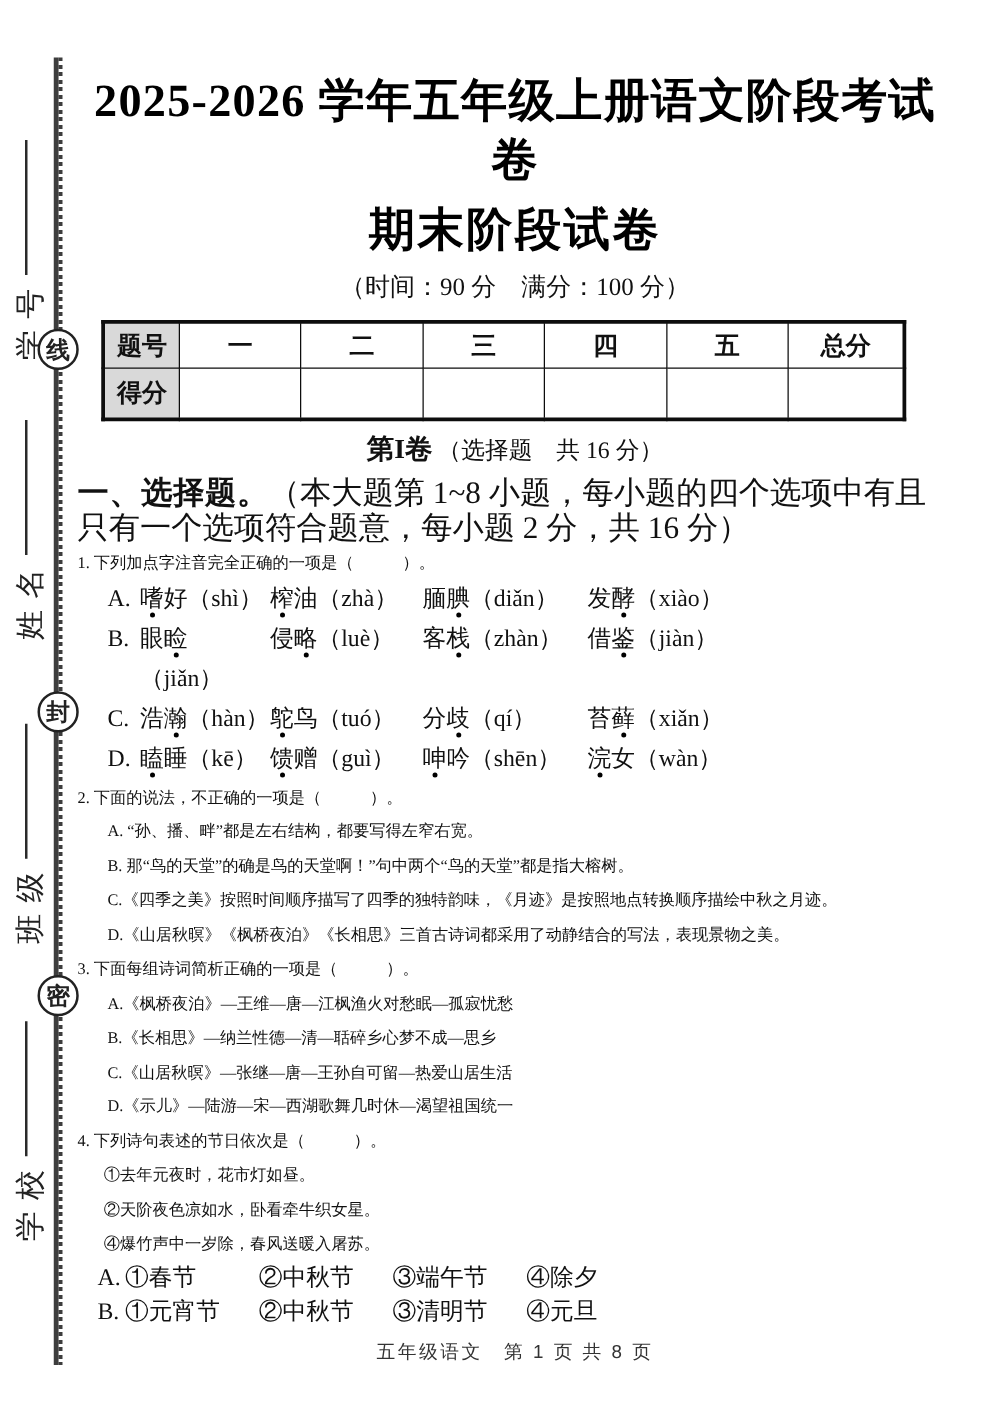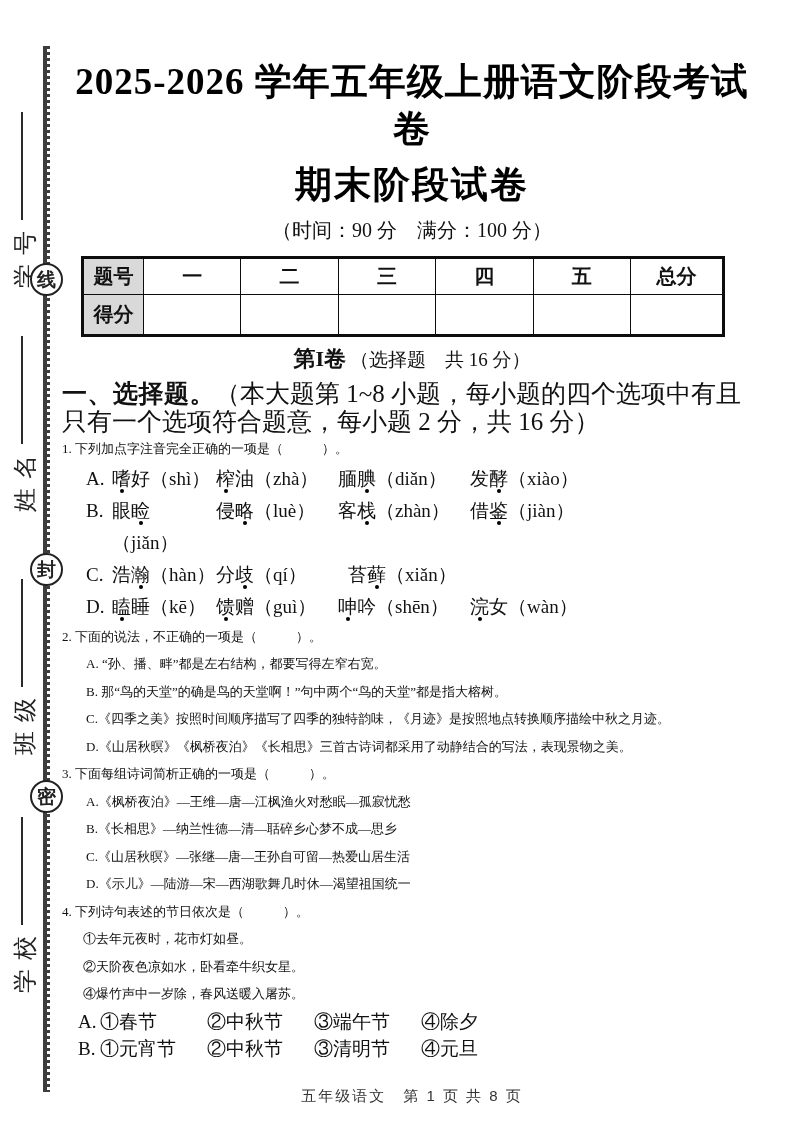--- a/index.html
+++ b/index.html
@@ -87,21 +87,20 @@
     content:""; position:absolute; left:50%; bottom:-4px;
     width:4px; height:4px; background:#000; border-radius:50%;
     transform:translateX(-50%);
   }
 
   .page-footer {
     position:absolute; left:62px; top:1072px; width:700px;
     text-align:center; font-size:15px; color:#333;
     font-family:"Liberation Sans","DejaVu Sans",sans-serif;
     letter-spacing:2px;
-    margin-top:15px;
   }
 </style>
 </head>
 <body>
 
 <div class="seal-line"></div>
 
 <div class="seal-field f1">
   <span class="sl-label">学号</span><span class="sl-blank"></span>
 </div>
@@ -165,20 +164,21 @@
   <div class="q1-row">
     <span class="lab">B.</span>
     <span class="w1">眼<span class="du">睑</span>（jiǎn）</span>
     <span class="w2">侵<span class="du">略</span>（luè）</span>
     <span class="w3">客<span class="du">栈</span>（zhàn）</span>
     <span class="w4">借<span class="du">鉴</span>（jiàn）</span>
   </div>
   <div class="q1-row">
     <span class="lab">C.</span>
     <span class="w1">浩<span class="du">瀚</span>（hàn）</span>
+    <span class="w2"><span class="du">鸵</span>鸟（tuó）</span>
     <span class="w3">分<span class="du">歧</span>（qí）</span>
     <span class="w4">苔<span class="du">藓</span>（xiǎn）</span>
   </div>
   <div class="q1-row">
     <span class="lab">D.</span>
     <span class="w1"><span class="du">瞌</span>睡（kē）</span>
     <span class="w2"><span class="du">馈</span>赠（guì）</span>
     <span class="w3"><span class="du">呻</span>吟（shēn）</span>
     <span class="w4"><span class="du">浣</span>女（wàn）</span>
   </div>

